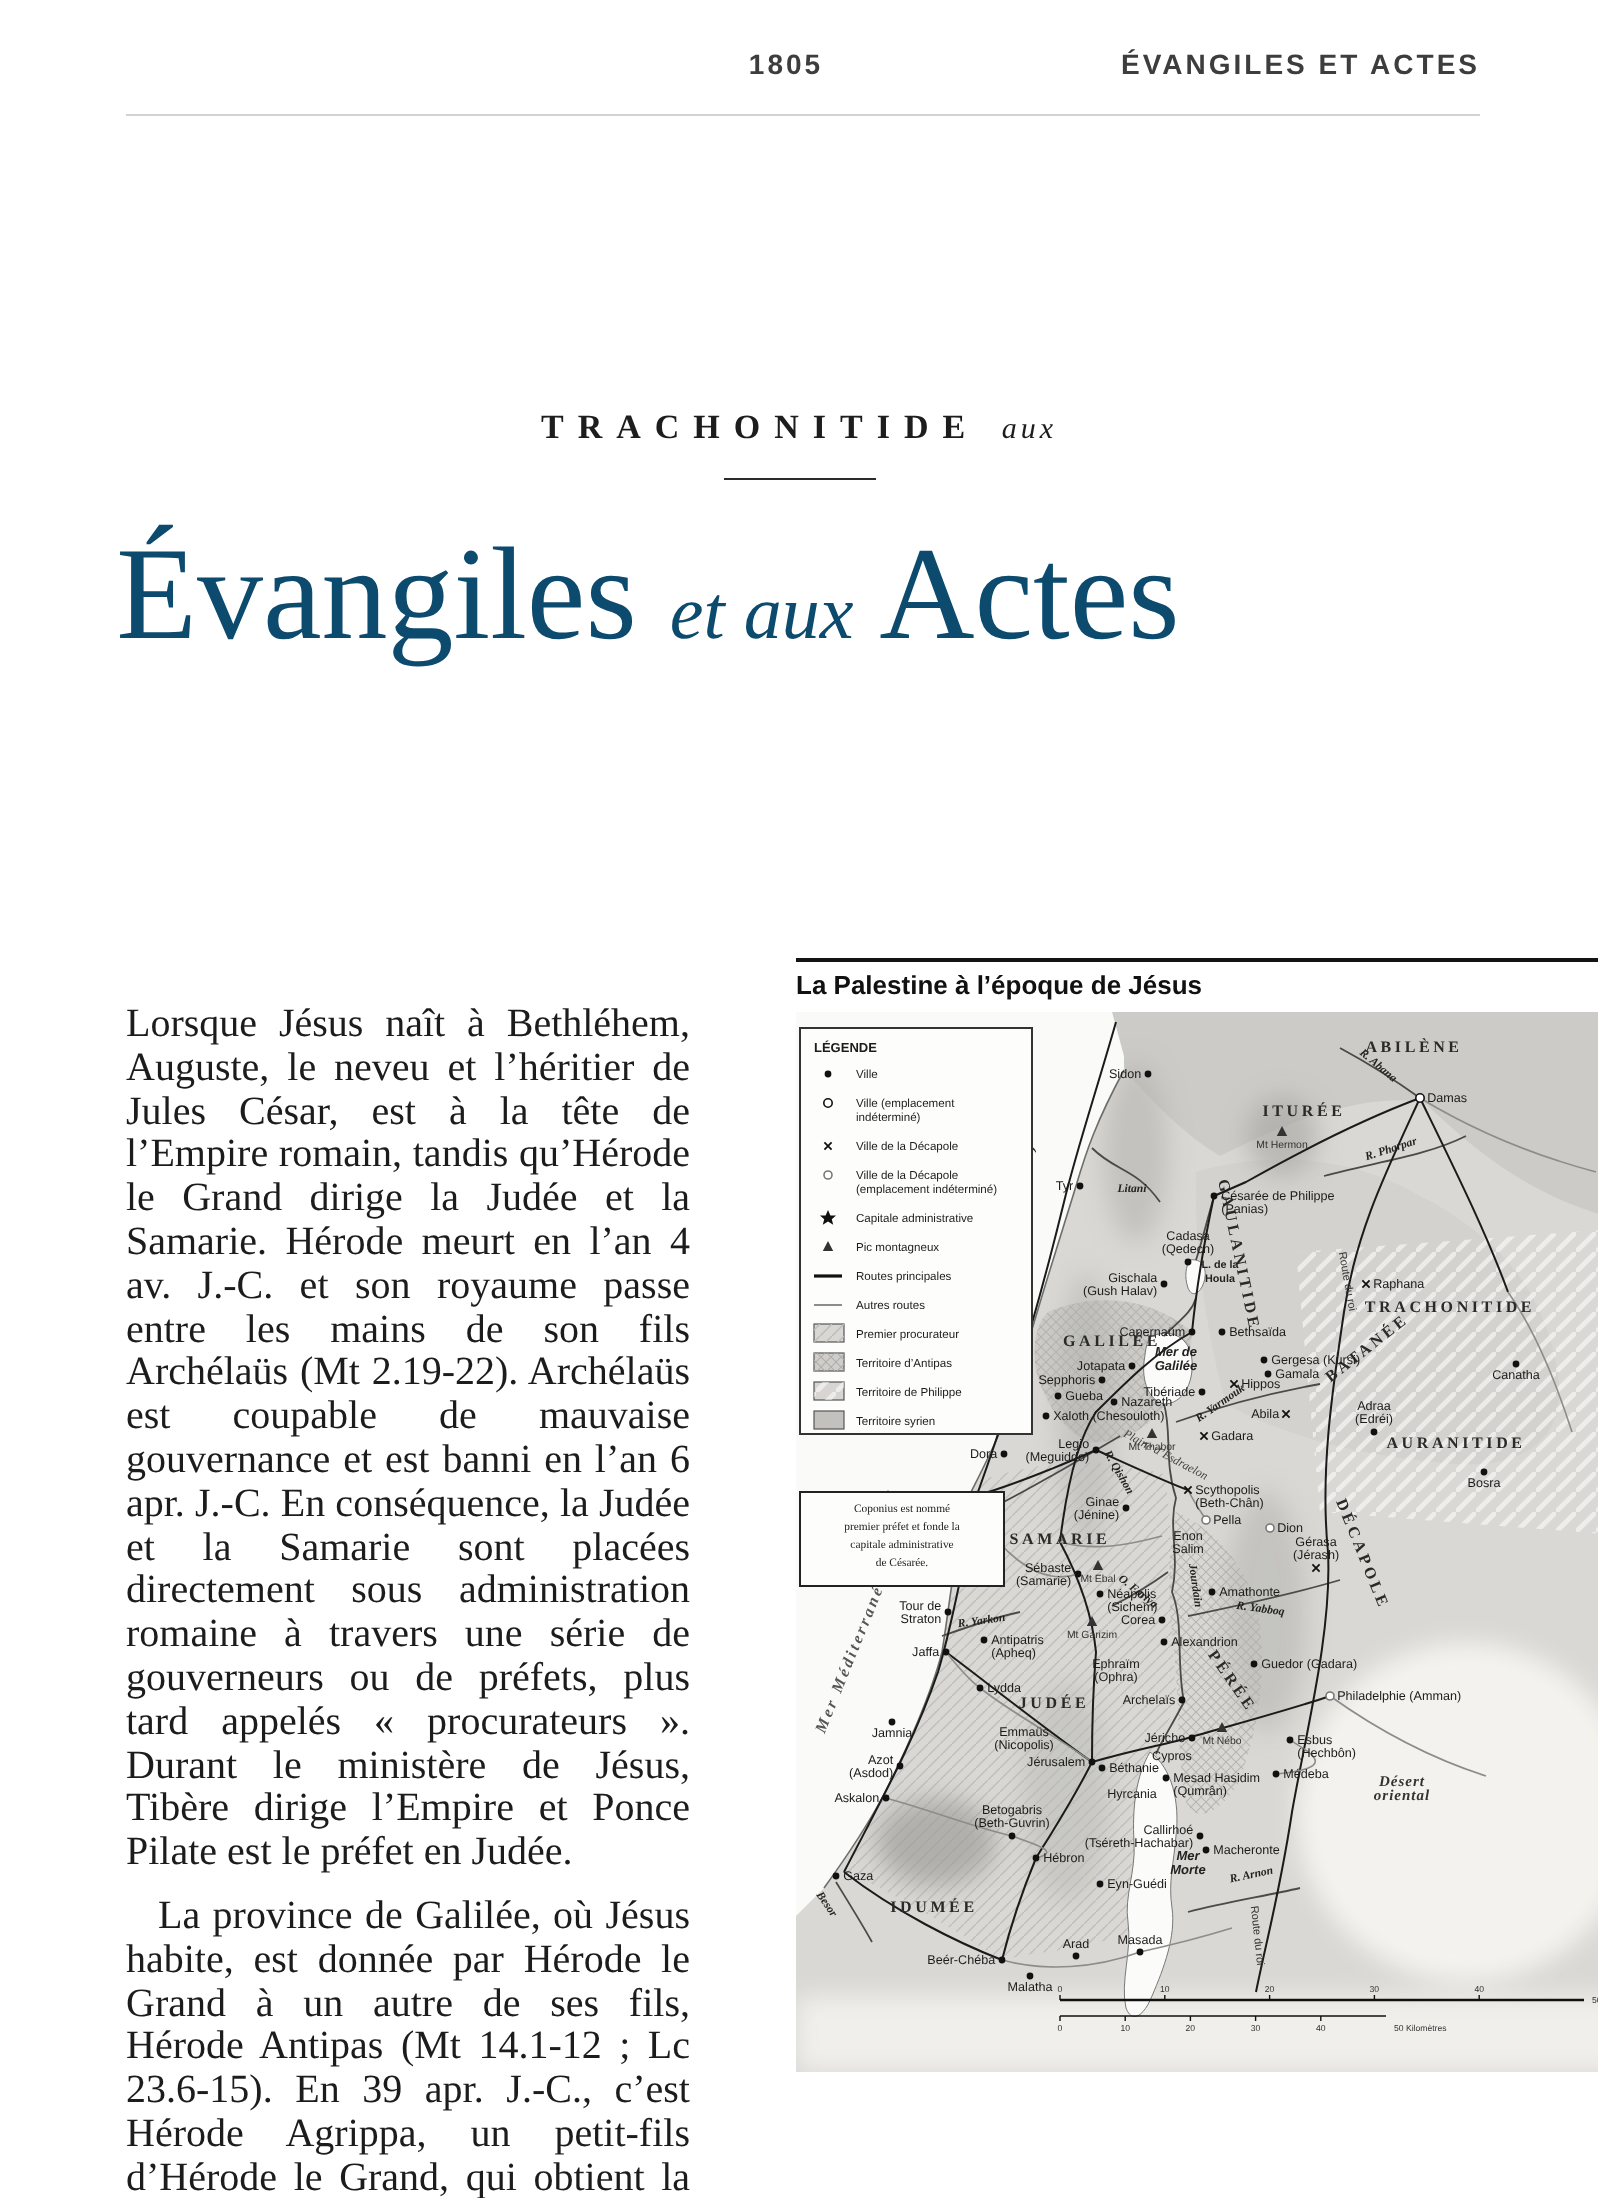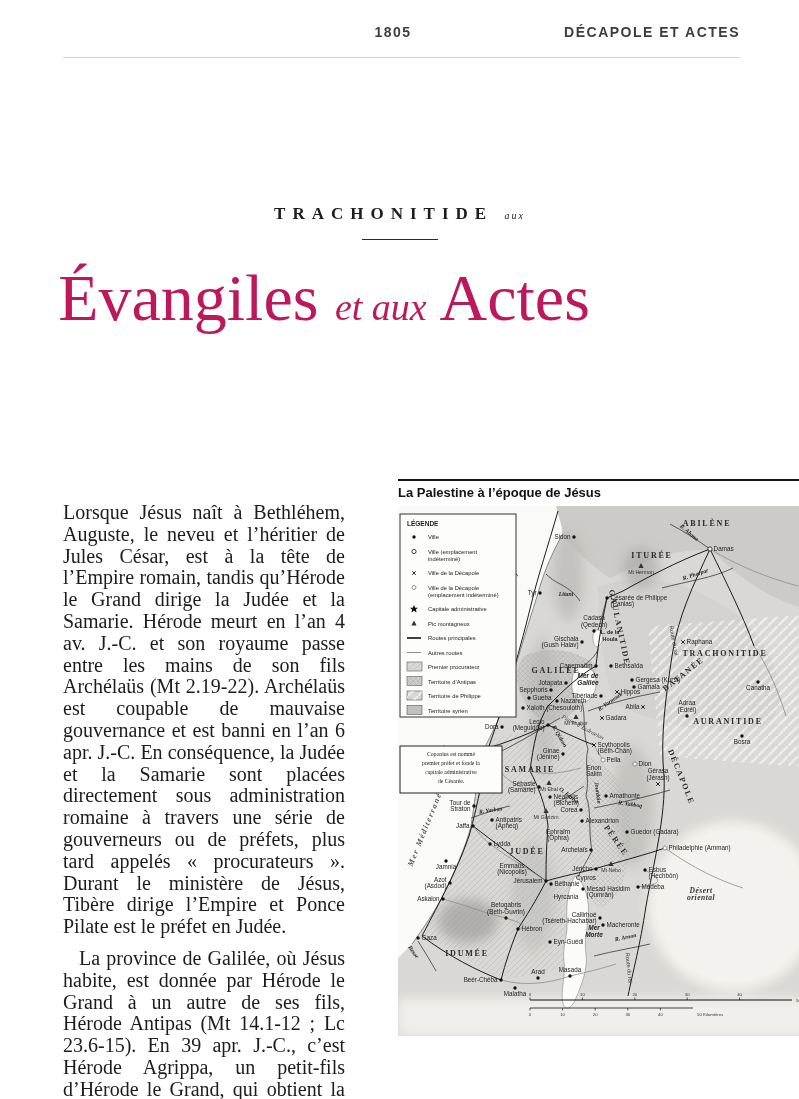--- a/index.html
+++ b/index.html
@@ -8,24 +8,24 @@
   
   .running-head{position:absolute;top:24px;left:63px;width:677px;height:20px;
      font-family:"Liberation Sans",sans-serif;font-weight:bold;font-size:14px;
      letter-spacing:1.5px;color:#3d3d3d;}
   .page-num{position:absolute;left:0;right:17px;text-align:center;}
   .running-title{position:absolute;right:0;}
   .head-rule{position:absolute;top:57px;left:63px;width:677px;border-top:1px solid #d2d2d0;}
   
   .kicker{position:absolute;top:204px;left:0;width:799px;text-align:center;
      font-size:17px;letter-spacing:7px;color:#1d1d1d;font-weight:600;}
-  .kicker em{font-size:10px;letter-spacing:2px;font-weight:normal;font-style:italic;text-transform:lowercase;}
+  .kicker em{font-size:15px;letter-spacing:2px;font-weight:normal;font-style:italic;text-transform:lowercase;}
   .kicker-rule{position:absolute;top:239px;left:362px;width:76px;border-top:1.5px solid #2a2a2a;}
   h1.big-title{position:absolute;top:258px;left:0;width:648px;margin:0;text-align:center;
-     font-weight:normal;font-size:66px;line-height:80px;color:#be185d;}
+     font-weight:normal;font-size:66px;line-height:80px;color:#0c4a6e;}
   h1.big-title .conn{font-style:italic;font-size:38px;}
   
   .left-col{position:absolute;top:487px;left:63px;width:282px;}
   .left-col h2{margin:0;font-size:13.5px;letter-spacing:3.2px;font-weight:bold;
      padding-bottom:7px;border-bottom:1.5px solid #2f2f2f;}
   .left-col p{margin:15px 0 0 0;font-size:20px;line-height:21.8px;text-align:justify;}
   .left-col p.indent{text-indent:16px;margin-top:10px;}
   .right-col{position:absolute;top:479px;left:363px;width:417px;margin-left:35px;}
   .map-rule{border-top:2.5px solid #141414;}
   .right-col h3{margin:4px 0 6px 0;font-family:"Liberation Sans",sans-serif;
@@ -49,21 +49,21 @@
   .co-line{font-family:"Liberation Serif",serif;font-size:5.7px;fill:#222;}
   .sc-num{font-size:4.3px;fill:#333;}
 </style>
 </head>
 <body>
 
 <div class="page">
 
   <div class="running-head">
     <span class="page-num">1805</span>
-    <span class="running-title">DÉCAPOLE ET ACTES</span>
+    <span class="running-title">ÉVANGILES ET ACTES</span>
   </div>
   <div class="head-rule"></div>
 
   <div class="kicker">
     <span>TRACHONITIDE</span>
     <em>aux</em>
   </div>
   <div class="kicker-rule"></div>
 
   <h1 class="big-title"><span>Évangiles</span> <span class="conn">et aux</span> <span>Actes</span></h1>

